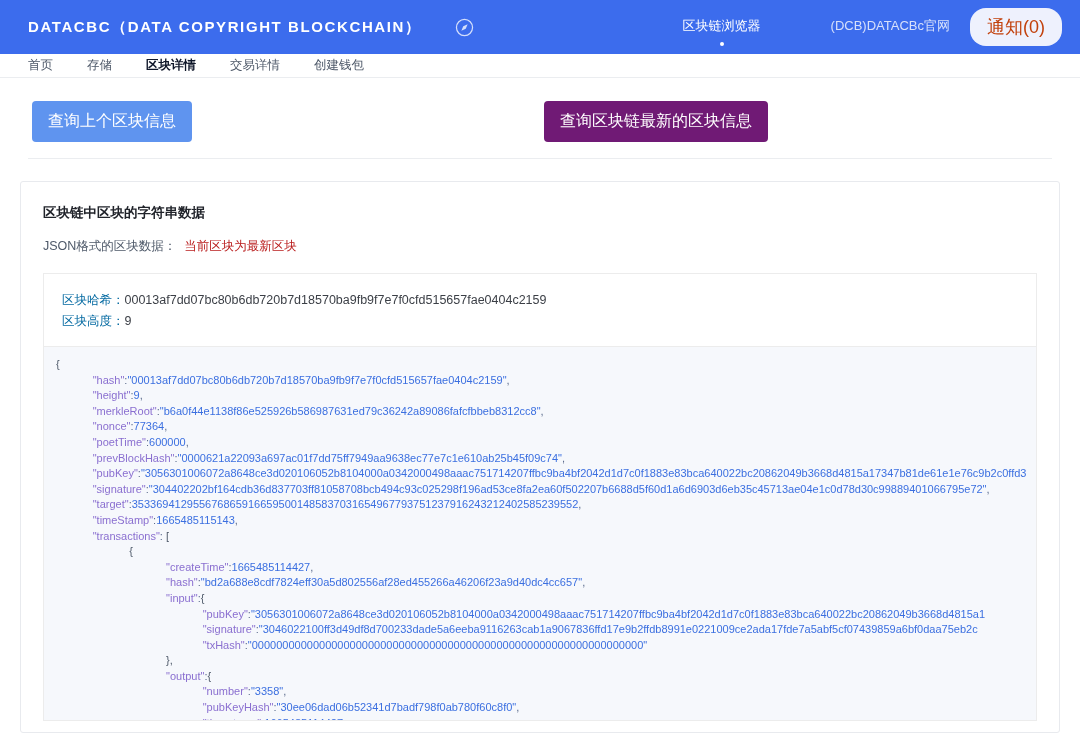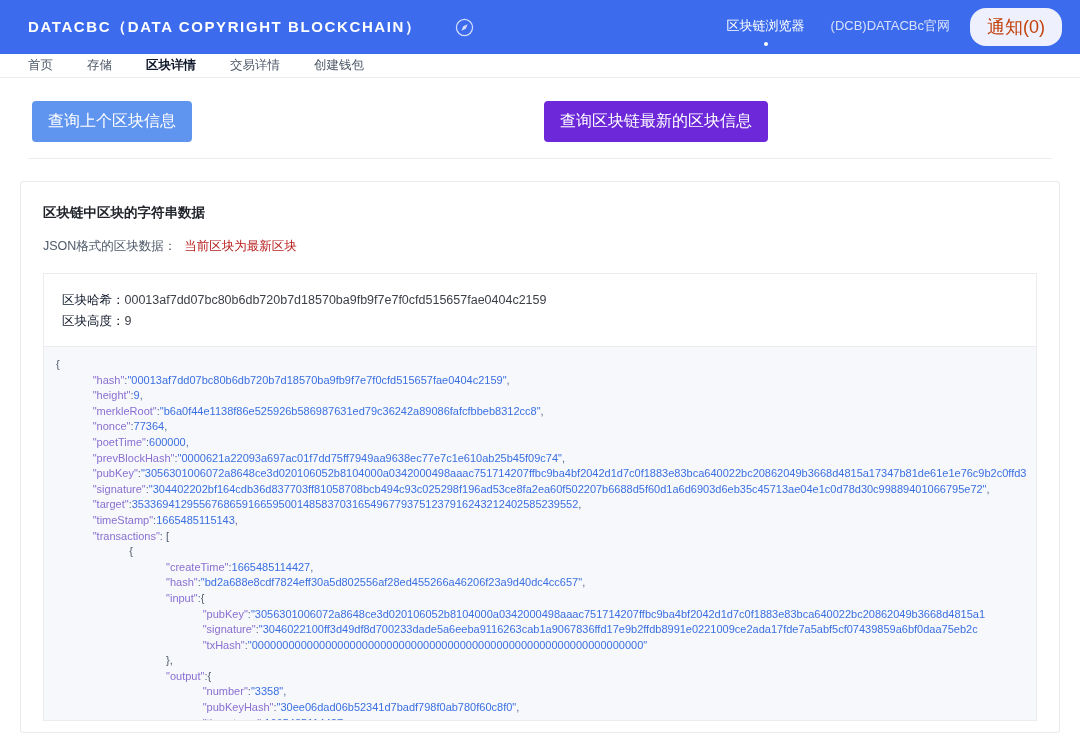--- a/index.html
+++ b/index.html
@@ -43,20 +43,21 @@
     align-items: center;
     gap: 26px;
     margin-right: 20px;
   }
   .topnav-item {
     font-size: 13px;
     color: #ffffff;
     position: relative;
     padding-bottom: 2px;
     white-space: nowrap;
+    margin-left: 44px;
   }
   .topnav-item.dim { color: #d7e0fb; }
   .topnav-item.active::after {
     content: "";
     position: absolute;
     left: 50%;
     transform: translateX(-50%);
     bottom: -9px;
     width: 4px;
     height: 4px;
@@ -110,21 +111,21 @@
     position: absolute;
     left: 4px;
     top: 5px;
     background: #5f94ef;
     color: #ffffff;
   }
   .btn-latest {
     position: absolute;
     left: 516px;
     top: 5px;
-    background: #6d28d9;
+    background: #701a75;
     color: #ffffff;
   }
   .divider {
     margin: 0 28px;
     border-top: 1px solid #ebedf0;
   }
 
   
   .card {
     margin: 22px 20px 0 20px;
@@ -151,21 +152,21 @@
   .summary {
     margin: 18px 22px 0 22px;
     border: 1px solid #ececec;
     border-bottom: none;
     background: #ffffff;
     padding: 16px 18px 14px 18px;
     font-size: 12.5px;
     color: #3b3f46;
     line-height: 21px;
   }
-  .summary .label { color: #0f172a; }
+  .summary .label { color: #0369a1; }
   .summary .val { color: #3b3f46; }
 
   
   .json-panel {
     margin: 0 22px 0 22px;
     background: #f6f8fc;
     border: 1px solid #ececec;
     padding: 10px 12px 14px 12px;
     font-family: "Liberation Sans", "DejaVu Sans", sans-serif;
     font-size: 11px;

